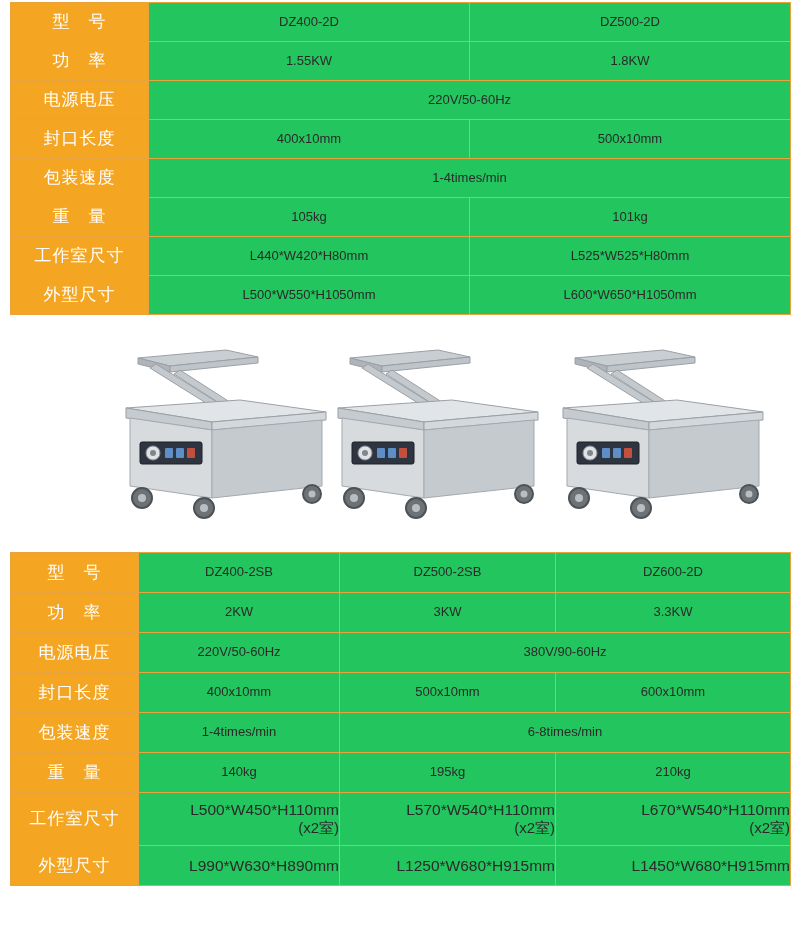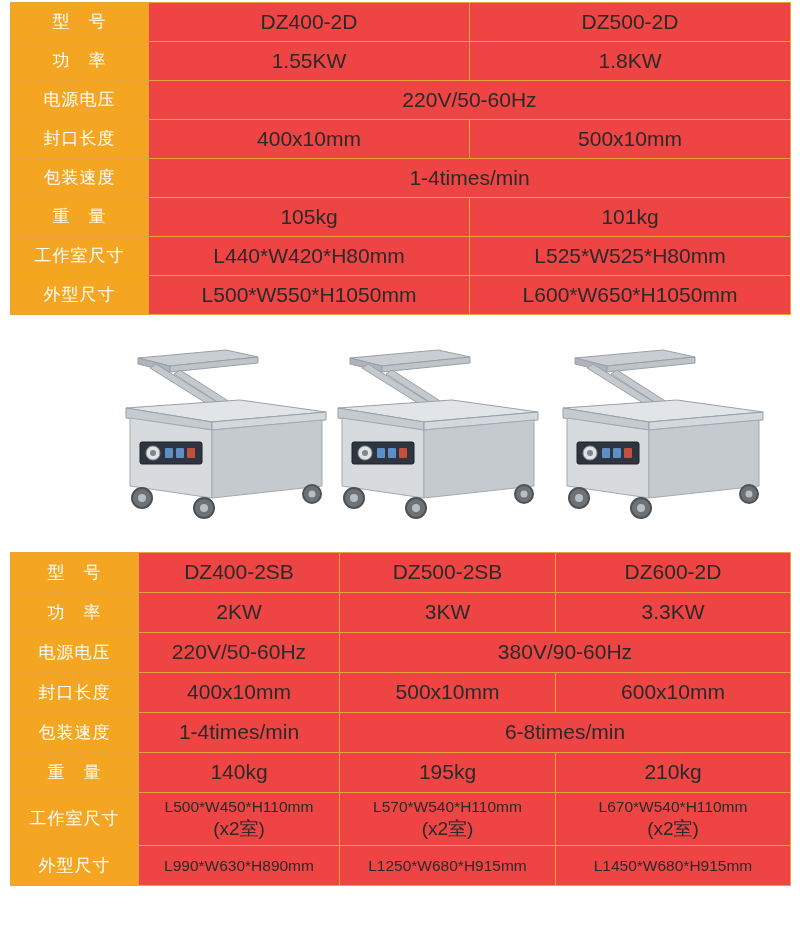--- a/index.html
+++ b/index.html
@@ -17,27 +17,27 @@
   .page {
     position: relative;
     width: 800px;
     height: 948px;
   }
 
   
   .spec-table {
     border-collapse: collapse;
     table-layout: fixed;
-    background: #ef4444;
+    background: #22c55e;
   }
   .spec-table td {
     border: 1px solid #e8a33d;
     text-align: center;
     vertical-align: middle;
-    font-size: 21px;
+    font-size: 13px;
     color: #2a2a2a;
     padding: 0;
     line-height: 1.25;
   }
   .spec-table td.label {
     background: #f4a623;
     color: #ffffff;
     font-size: 17px;
     letter-spacing: 1px;
     font-weight: 400;
@@ -79,23 +79,23 @@
     left: 10px;
     top: 552px;
     width: 780px;
   }
   .table2 td { height: 39px; }
   .table2 td.tall { height: 52px; }
   .table2 col.d0 { width: 128px; }
   .table2 col.d1 { width: 201px; }
   .table2 col.d2 { width: 216px; }
   .table2 col.d3 { width: 235px; }
-  .table2 td.small { font-size: 15.5px; }
-
-  .sub { display: block; font-size: 19px; }
+  .table2 td.small { font-size: 15.5px; text-align: right; }
+
+  .sub { display: block; font-size: 15px; }
 
   
   .machine svg { display: block; }
 </style>
 </head>
 <body>
 
 <div class="page">
 
   <table class="spec-table table1">

